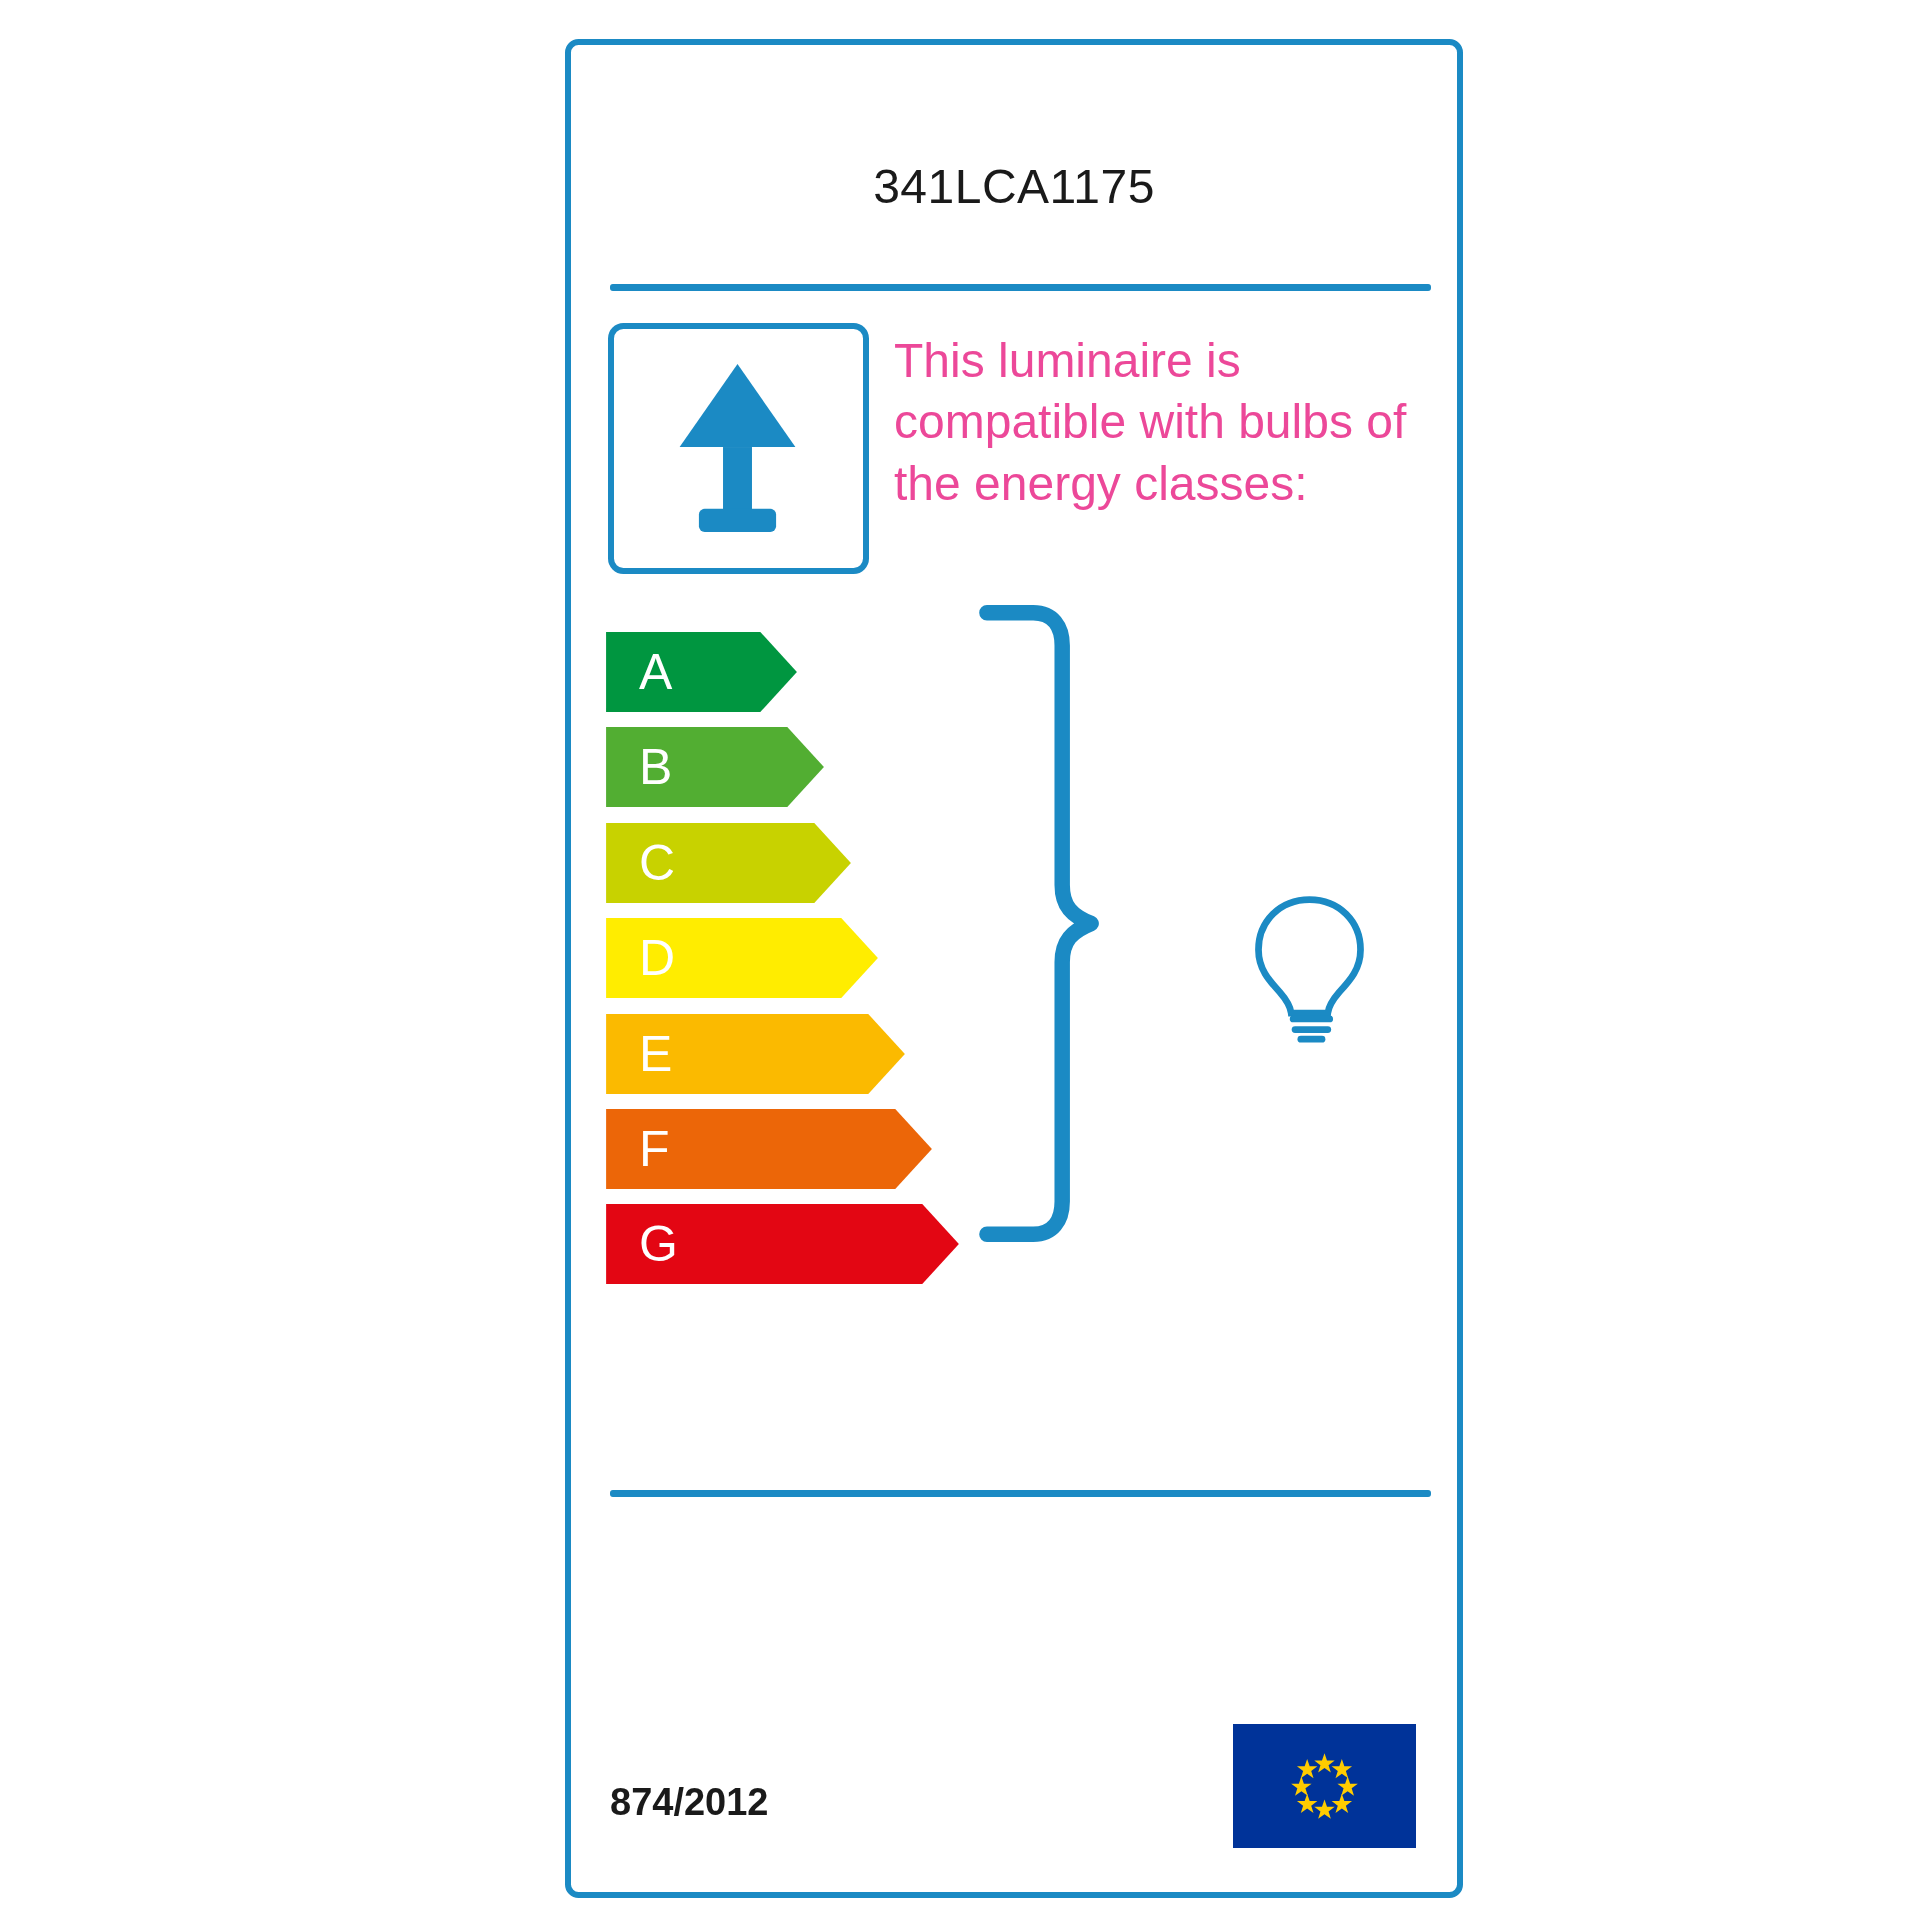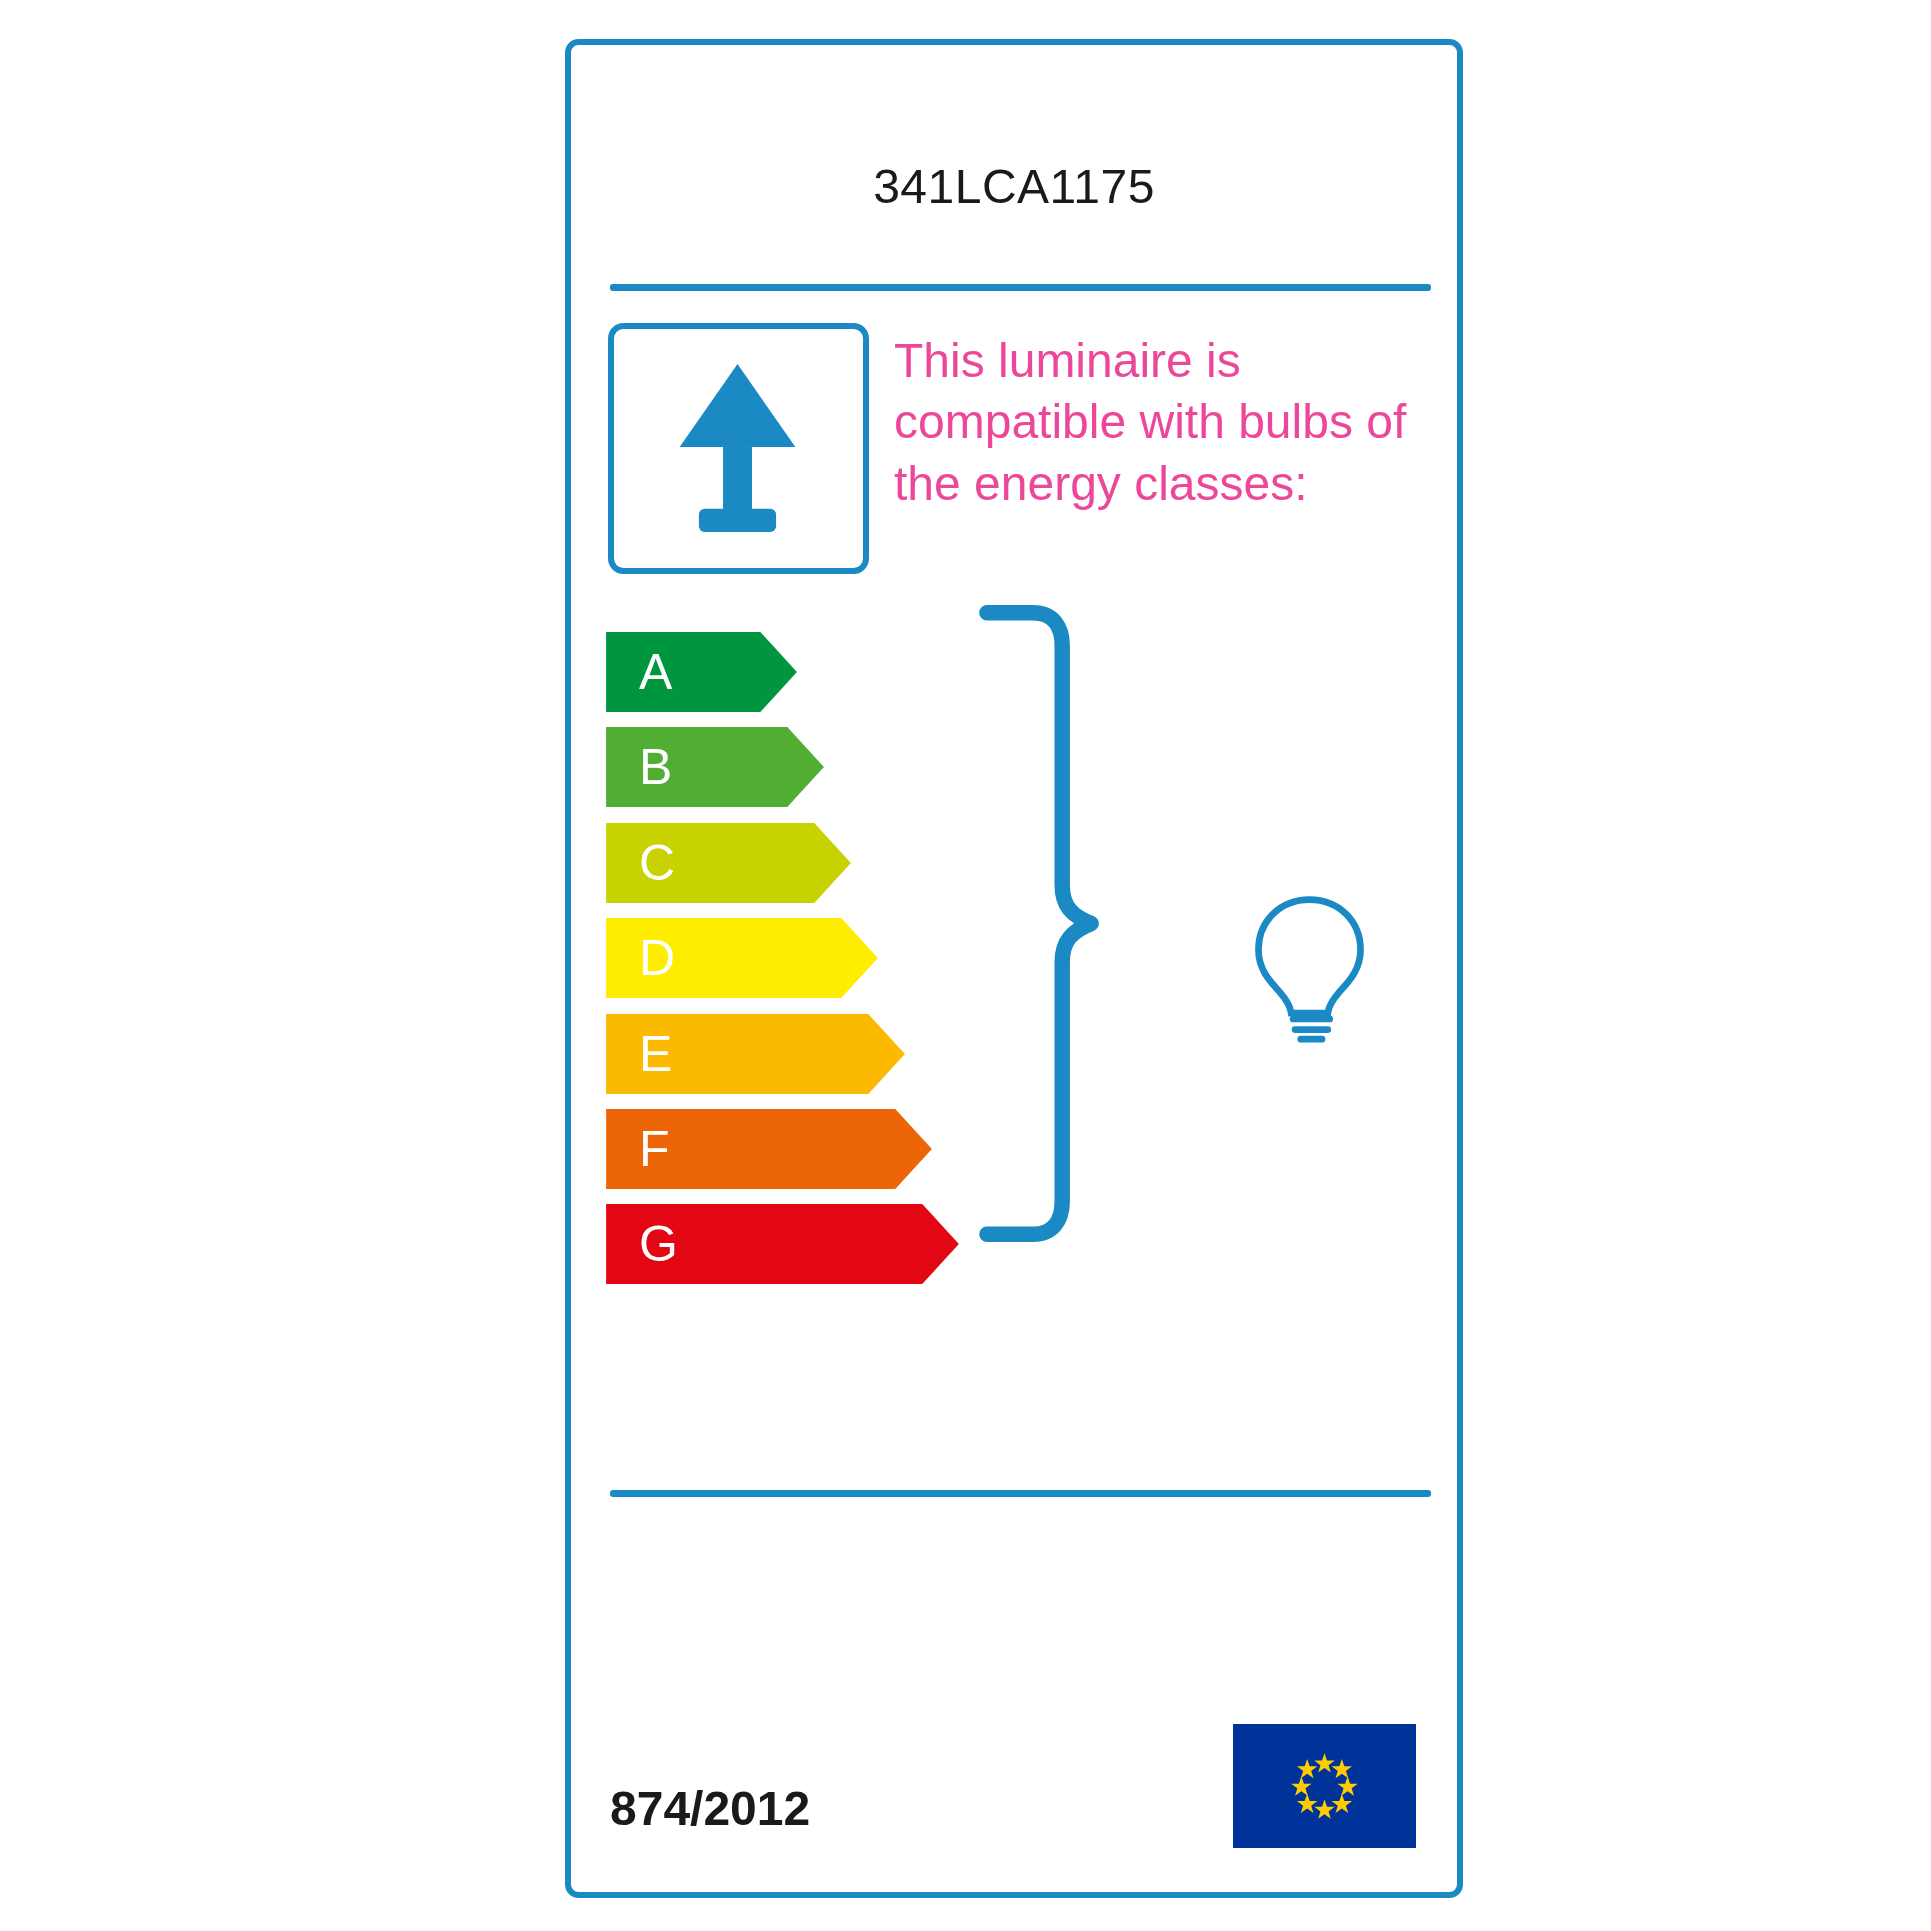--- a/index.html
+++ b/index.html
@@ -115,22 +115,22 @@
   .bulb {
     position: absolute;
     left: 666px;
     top: 845px;
   }
 
   
   .reg-number {
     position: absolute;
     left: 39px;
-    bottom: 56px;
-    font-size: 48px;
+    bottom: 68px;
+    font-size: 38px;
     font-weight: bold;
     color: #1a1a1a;
   }
 
   
   .eu-flag {
     position: absolute;
     right: 41px;
     bottom: 44px;
     width: 183px;

